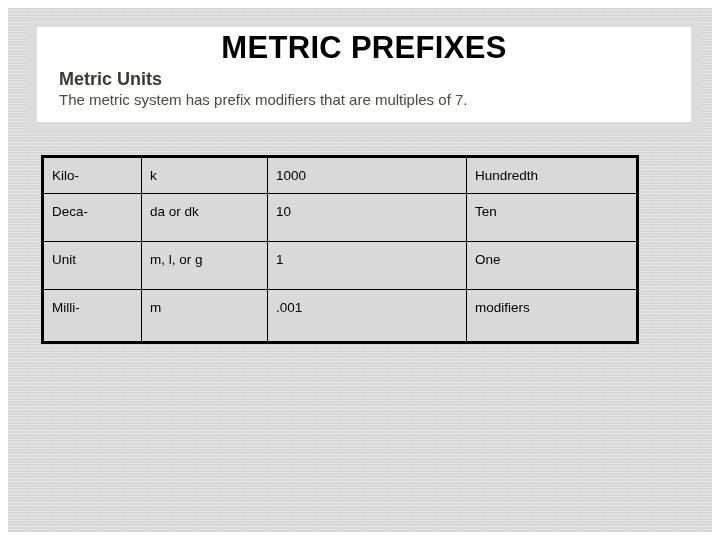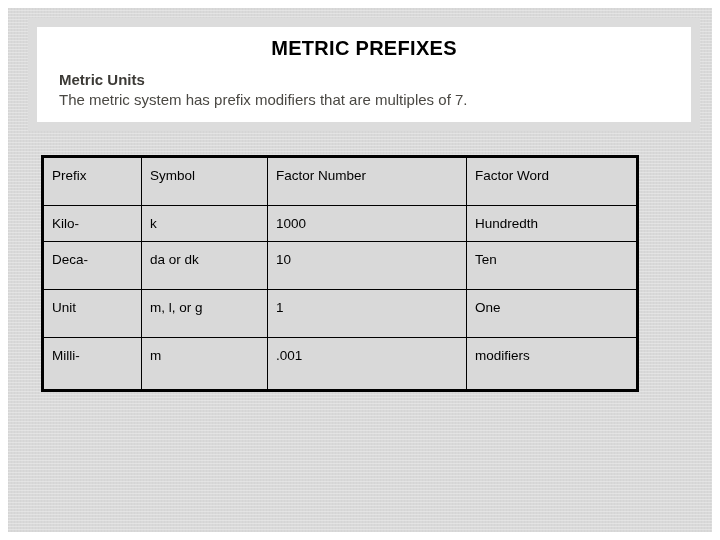--- a/index.html
+++ b/index.html
@@ -45,32 +45,32 @@
     background: #ffffff;
     position: relative;
     box-sizing: border-box;
   }
   .slide-title {
     position: absolute;
     left: 0;
     right: 0;
     top: 4px;
     text-align: center;
-    font-size: 20px;
+    font-size: 31px;
     font-weight: bold;
     color: #000000;
     letter-spacing: 0.3px;
     line-height: 34px;
     white-space: nowrap;
   }
   .subhead {
     position: absolute;
     left: 22px;
     top: 43px;
-    font-size: 15px;
+    font-size: 18px;
     font-weight: bold;
     color: #3c3a36;
     line-height: 19px;
   }
   .subtext {
     position: absolute;
     left: 22px;
     top: 63px;
     font-size: 15px;
     font-weight: normal;
@@ -135,26 +135,20 @@
 
   <div class="table-wrap">
     <table class="metric">
       <colgroup>
         <col class="c1">
           <col class="c2">
           <col class="c3">
           <col class="c4">
       </colgroup>
       <tbody>
-        <tr class="r-head">
-          <td>Prefix</td>
-          <td>Symbol</td>
-          <td>Factor Number</td>
-          <td>Factor Word</td>
-        </tr>
 
         <tr class="r-kilo">
           <td>Kilo-</td>
           <td>k</td>
           <td>1000</td>
           <td>Hundredth</td>
         </tr>
 
 
         <tr class="r-deca">

